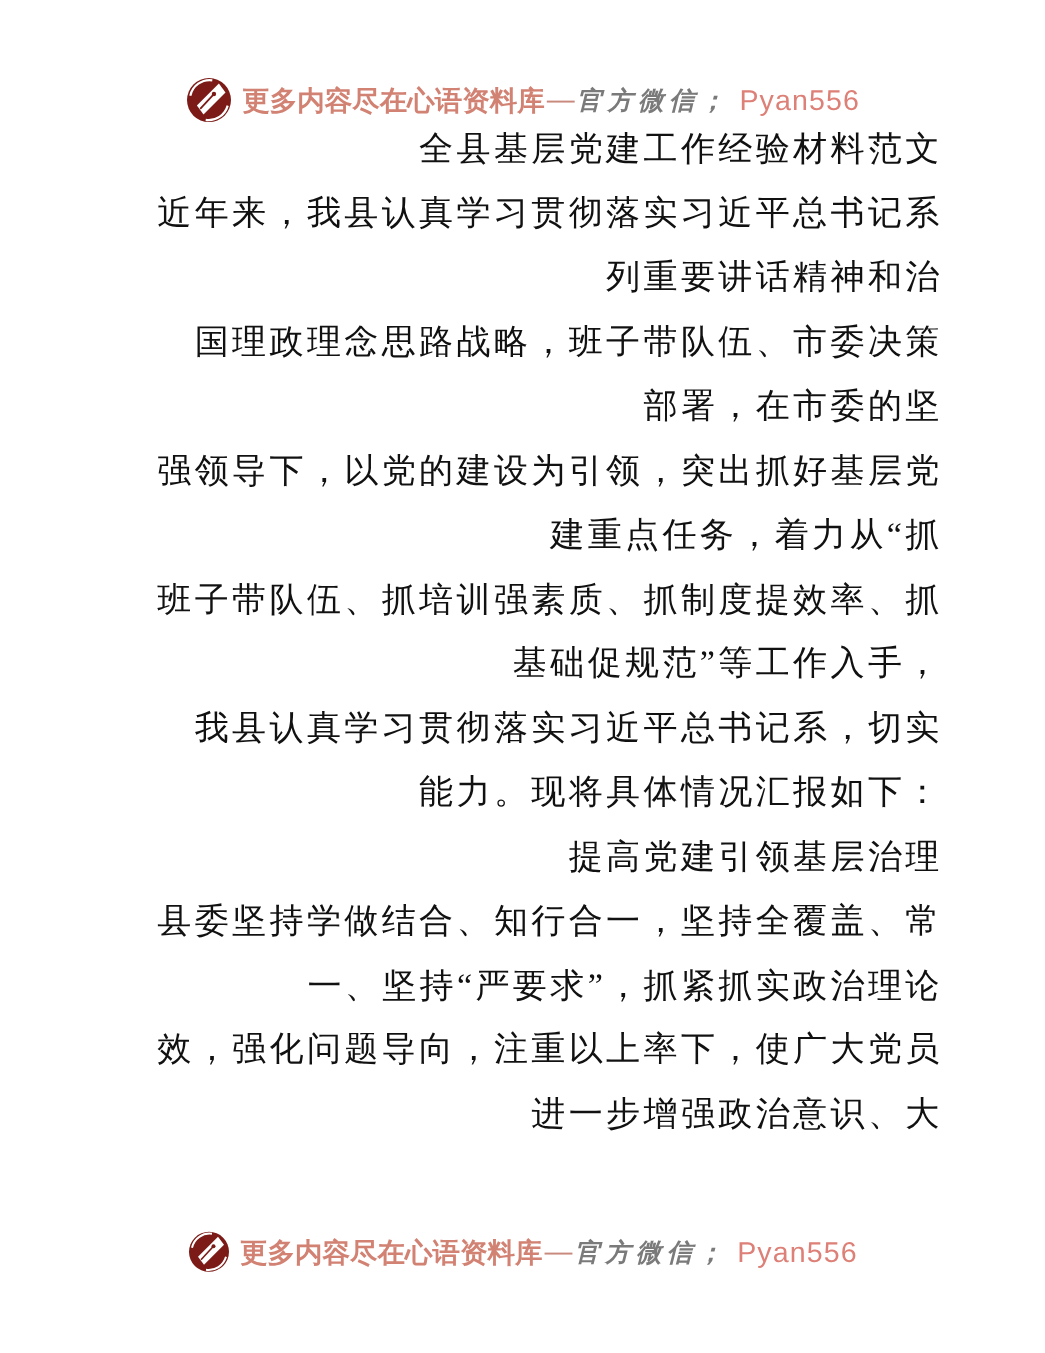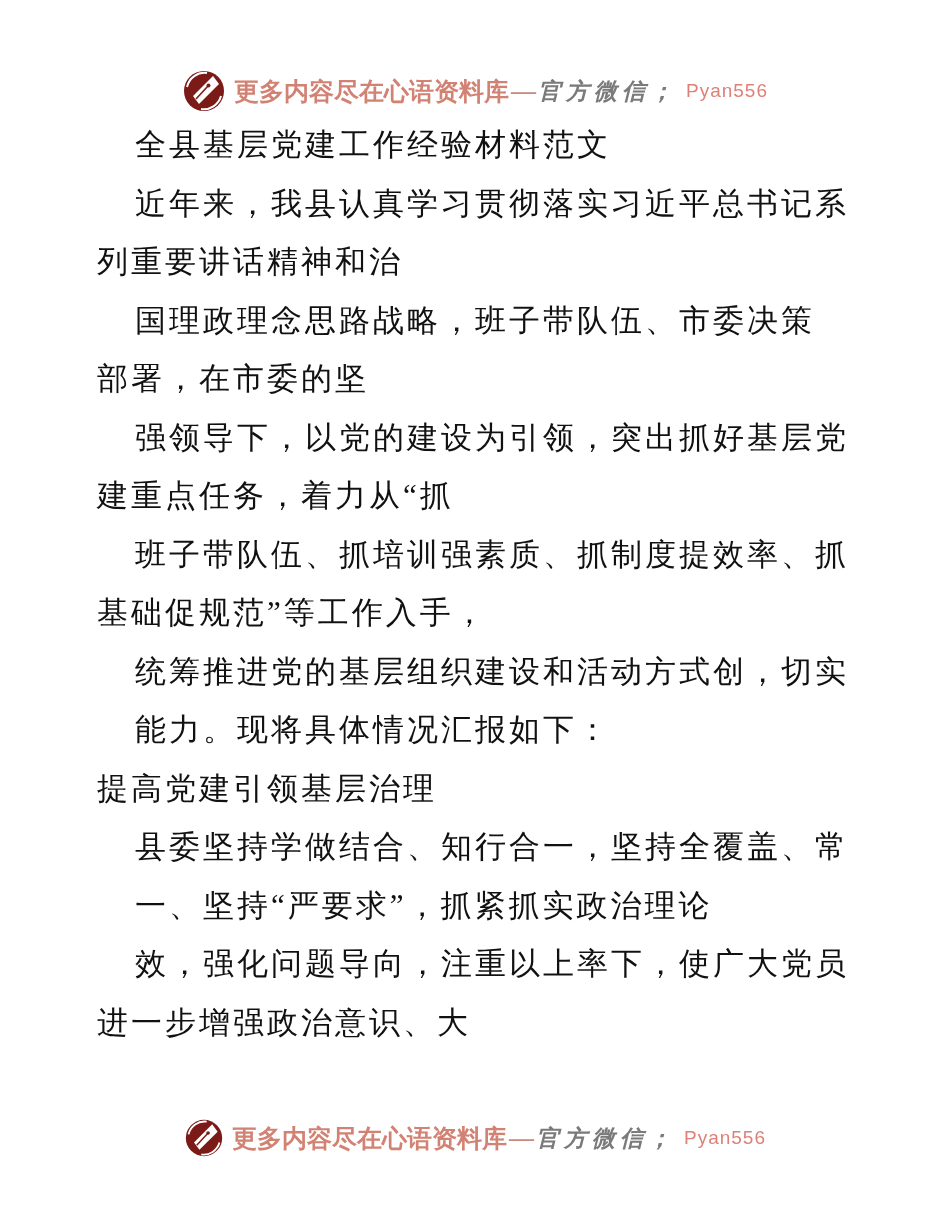--- a/index.html
+++ b/index.html
@@ -39,32 +39,33 @@
   }
   .wm-label {
     color: #7a7a7a;
     font-size: 23px;
     font-weight: bold;
     letter-spacing: 5px;
     font-style: italic;
   }
   .wm-id {
     color: #dd8077;
-    font-size: 19px;
+    font-size: 26px;
     font-family: "Liberation Sans", sans-serif;
     letter-spacing: 1px;
   }
 
   
   .doc {
     position: absolute;
-    top: 116px;
+    top: 106px;
     left: 97px;
     width: 760px;
     color: #111111;
+    text-align: right;
   }
   .line {
     font-size: 31px;
     line-height: 58.5px;
     height: 58.5px;
     letter-spacing: 3px;
     white-space: nowrap;
   }
   .line.indent { padding-left: 38px; }
 </style>
@@ -91,21 +92,21 @@
 <main class="doc">
   <div class="line indent">全县基层党建工作经验材料范文</div>
   <div class="line indent">近年来，我县认真学习贯彻落实习近平总书记系</div>
   <div class="line">列重要讲话精神和治</div>
   <div class="line indent">国理政理念思路战略，班子带队伍、市委决策</div>
   <div class="line">部署，在市委的坚</div>
   <div class="line indent">强领导下，以党的建设为引领，突出抓好基层党</div>
   <div class="line">建重点任务，着力从“抓</div>
   <div class="line indent">班子带队伍、抓培训强素质、抓制度提效率、抓</div>
   <div class="line">基础促规范”等工作入手，</div>
-  <div class="line indent">统筹推进党的基层组织建设和活动方式创，切实</div>
+  <div class="line indent">我县认真学习贯彻落实习近平总书记系，切实</div>
   <div class="line indent">能力。现将具体情况汇报如下：</div>
   <div class="line">提高党建引领基层治理</div>
   <div class="line indent">县委坚持学做结合、知行合一，坚持全覆盖、常</div>
   <div class="line indent">一、坚持“严要求”，抓紧抓实政治理论</div>
   <div class="line indent">效，强化问题导向，注重以上率下，使广大党员</div>
   <div class="line">进一步增强政治意识、大</div>
 </main>
 
 <div class="watermark footer">
   <span class="wm-logo">

